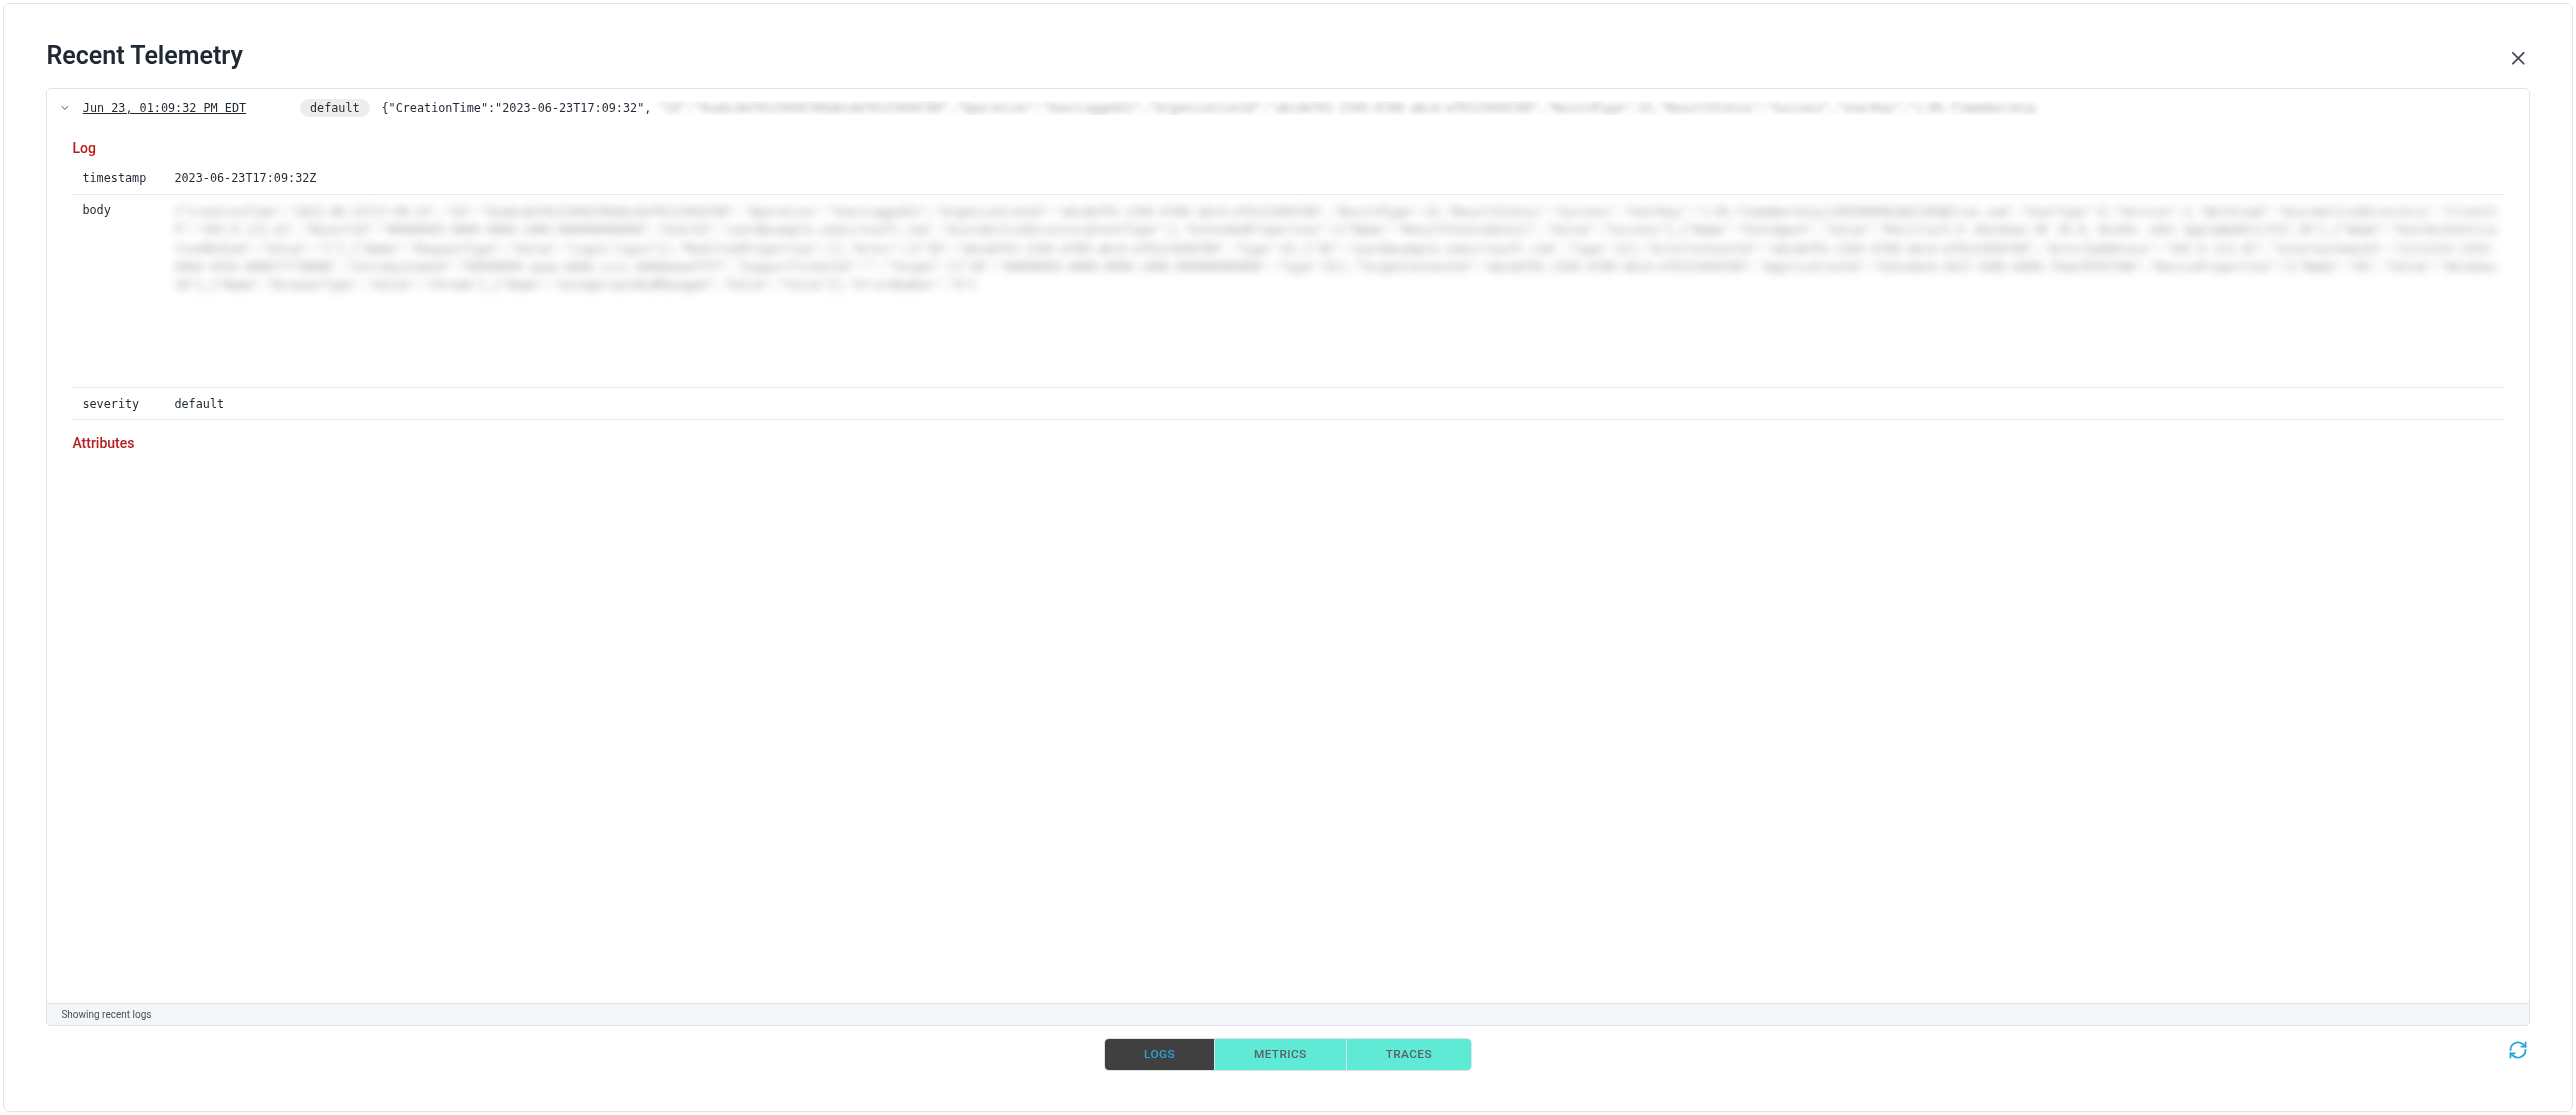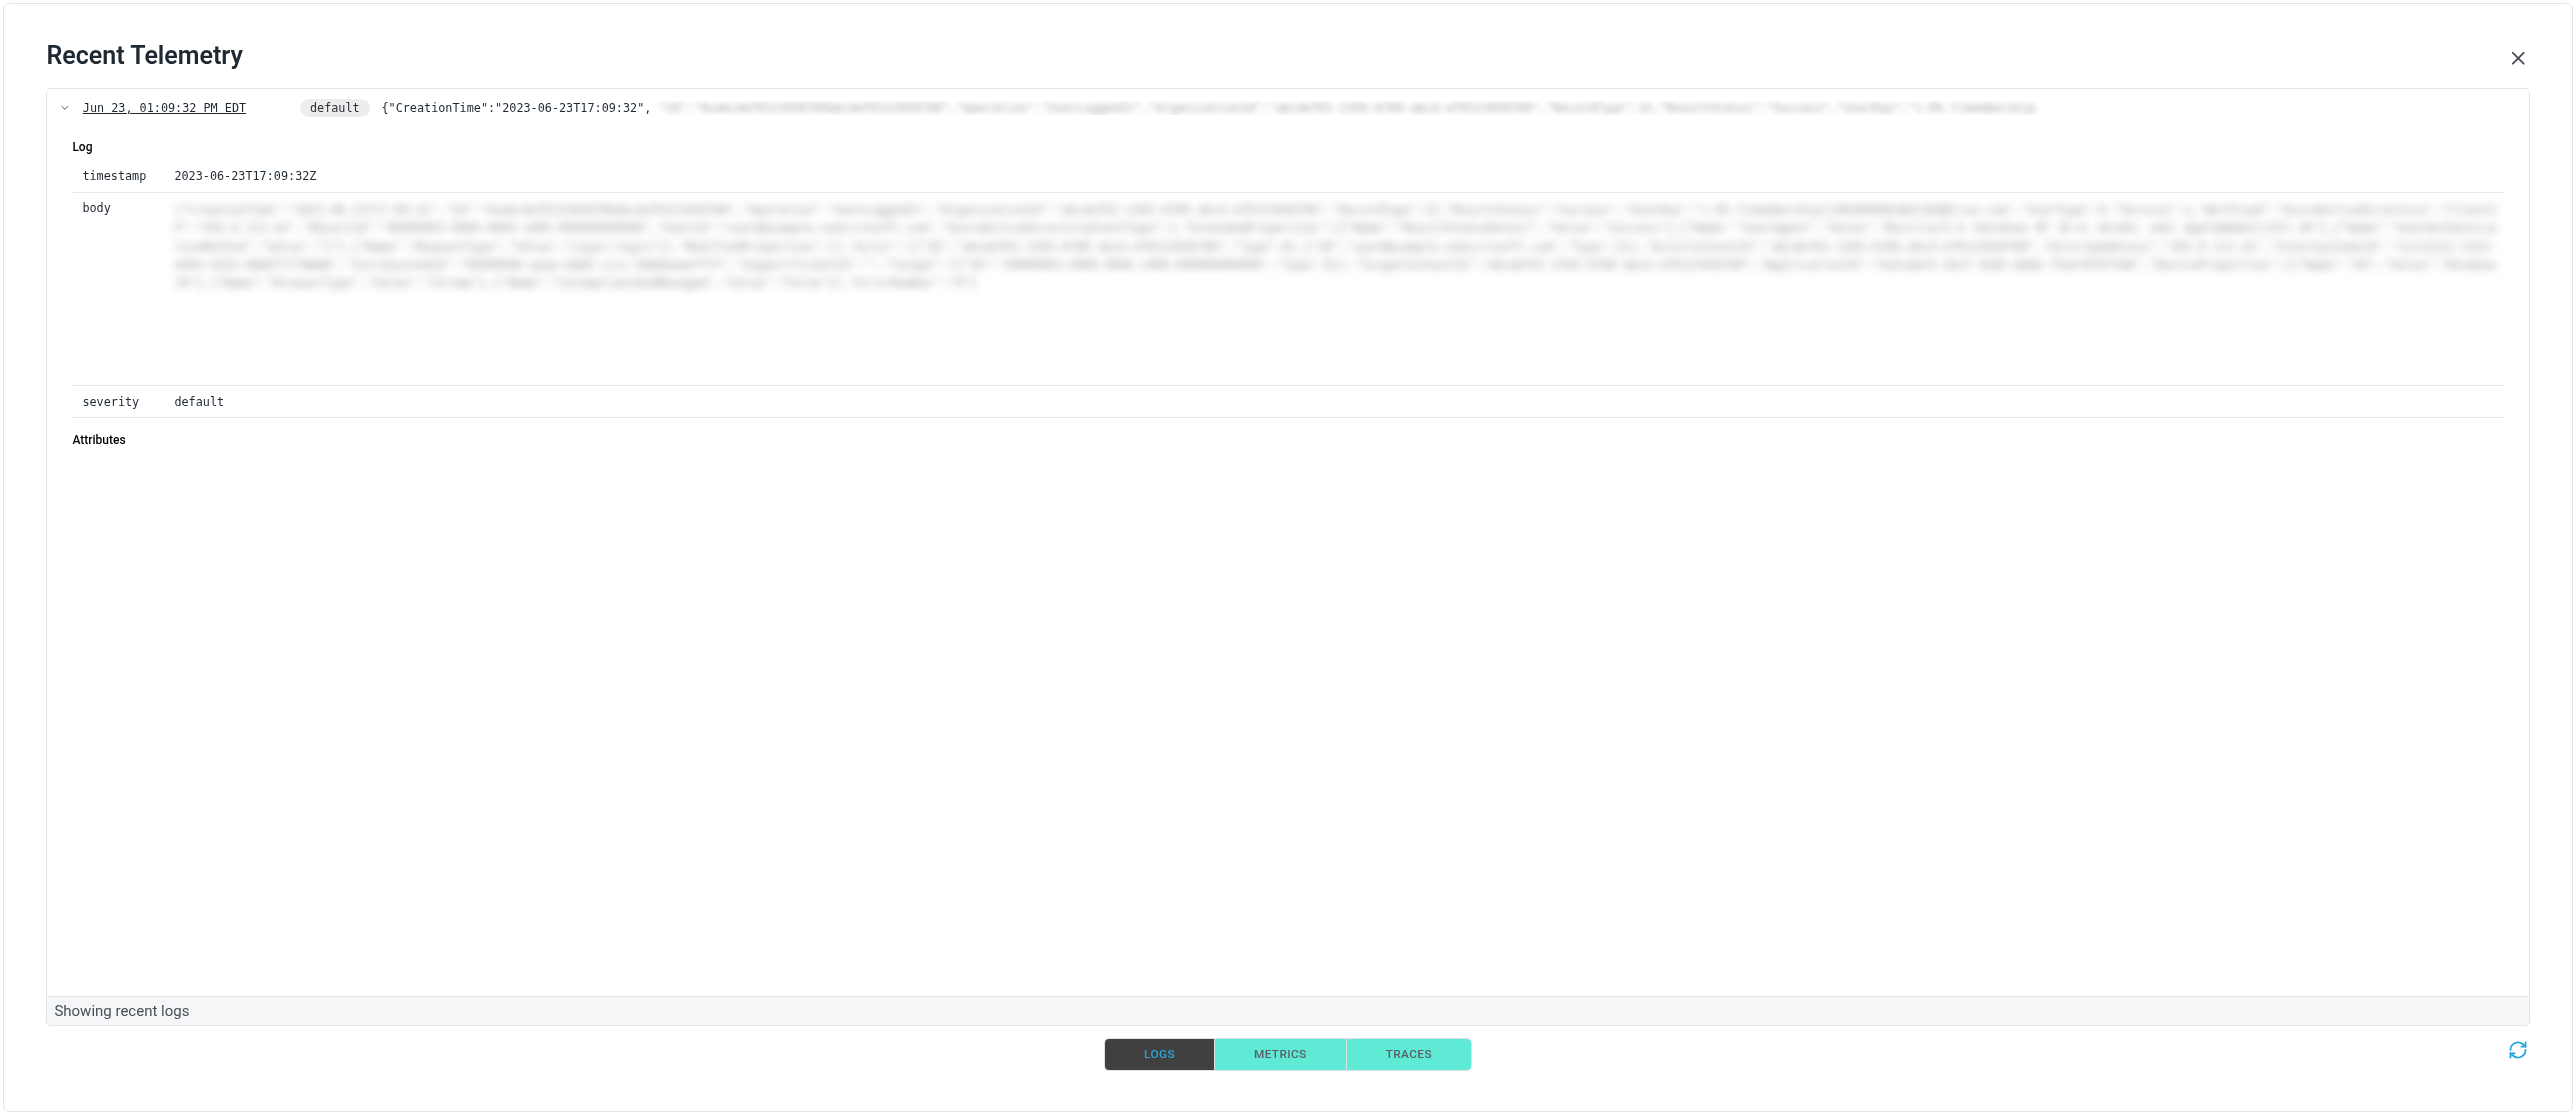--- a/index.html
+++ b/index.html
@@ -106,23 +106,23 @@
     filter: blur(3.4px);
     color: #9aa0a6;
     margin-left: 6.7px;
     user-select: none;
   }
 
   .detail-block {
     padding: 6.7px 25px 0 25px;
   }
   .section-heading {
-    font-size: 12px;
+    font-size: 14px;
     font-weight: 500;
-    color: #000000;
+    color: #b91c1c;
     margin: 8.4px 0 6.7px 0;
     font-family: -apple-system, BlinkMacSystemFont, "Segoe UI", Roboto, sans-serif;
   }
   .kv-table {
     width: 100%;
     border-collapse: collapse;
   }
   .kv-table tr { border-bottom: 0.8px solid #e7eaec; }
   .kv-table td {
     padding: 8.4px 6.7px 8.4px 10px;
@@ -148,22 +148,22 @@
     height: 176px;
     overflow: hidden;
   }
 
   .status-bar {
     margin: 0 42px;
     background: #f5f6f7;
     border: 0.8px solid #e0e4e8;
     border-top: none;
     border-radius: 0 0 5px 5px;
-    padding: 5px 7px;
-    font-size: 15px;
+    padding: 5px 14px;
+    font-size: 10px;
     color: #4a4f57;
   }
 
   .footer-row {
     display: flex;
     align-items: center;
     justify-content: center;
     padding: 11.8px 42px 40px 42px;
     position: relative;
   }

